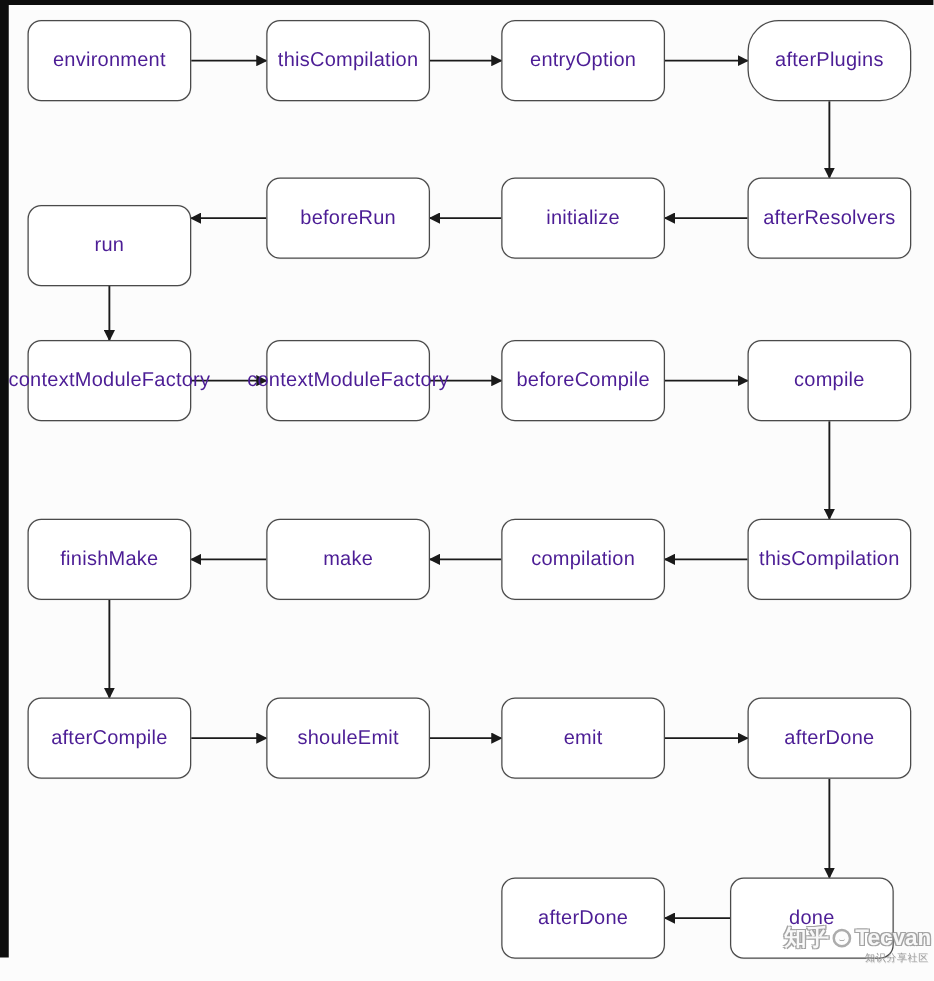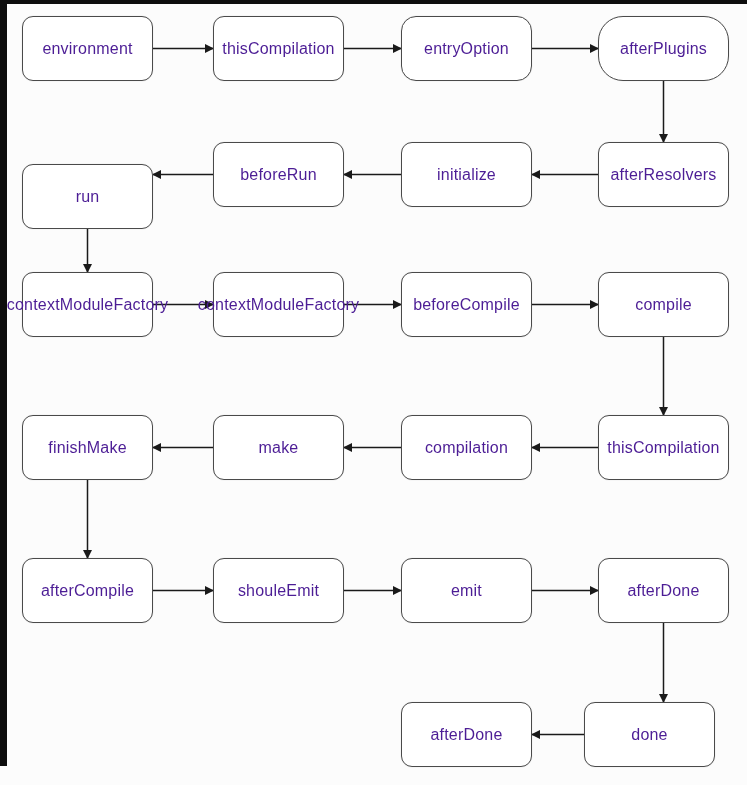--- a/index.html
+++ b/index.html
@@ -112,21 +112,21 @@
       </g>
   </svg>
 
   <div id="node-layer">
       <div class="flow-node" style="left: 22px; top: 16px;">
         <span>environment</span>
       </div>
       <div class="flow-node" style="left: 213px; top: 16px;">
         <span>thisCompilation</span>
       </div>
-      <div class="flow-node" style="left: 401px; top: 16px; border-radius: 15px;">
+      <div class="flow-node" style="left: 401px; top: 16px;">
         <span>entryOption</span>
       </div>
       <div class="flow-node" style="left: 598px; top: 16px; border-radius: 25px;">
         <span>afterPlugins</span>
       </div>
       <div class="flow-node" style="left: 22px; top: 142px; margin-top: 22px;">
         <span>run</span>
       </div>
       <div class="flow-node" style="left: 213px; top: 142px;">
         <span>beforeRun</span>
@@ -177,14 +177,22 @@
         <span>afterDone</span>
       </div>
       <div class="flow-node" style="left: 584px; top: 702px; align-items: center;">
         <span>done</span>
       </div>
     </div>
 
   <div class="frame-top"></div>
   <div class="frame-left"></div>
 
+  <div class="watermark">
+    <div class="wm-main">
+      <span>知乎</span>
+      <span class="wm-logo"></span>
+      <span>Tecvan</span>
+    </div>
+    <div class="wm-sub">知识分享社区</div>
+  </div>
 
 </div>
 
 </body></html>

